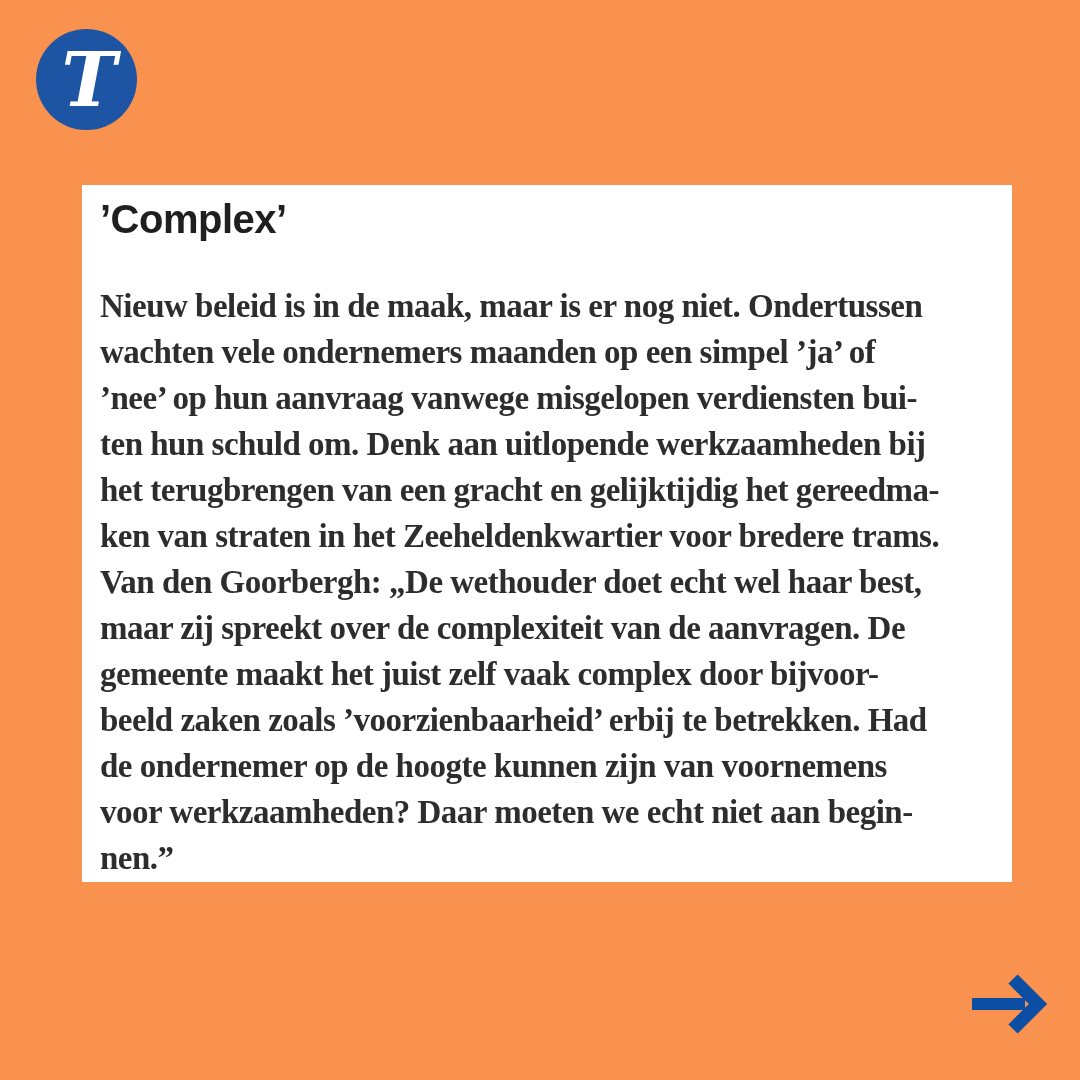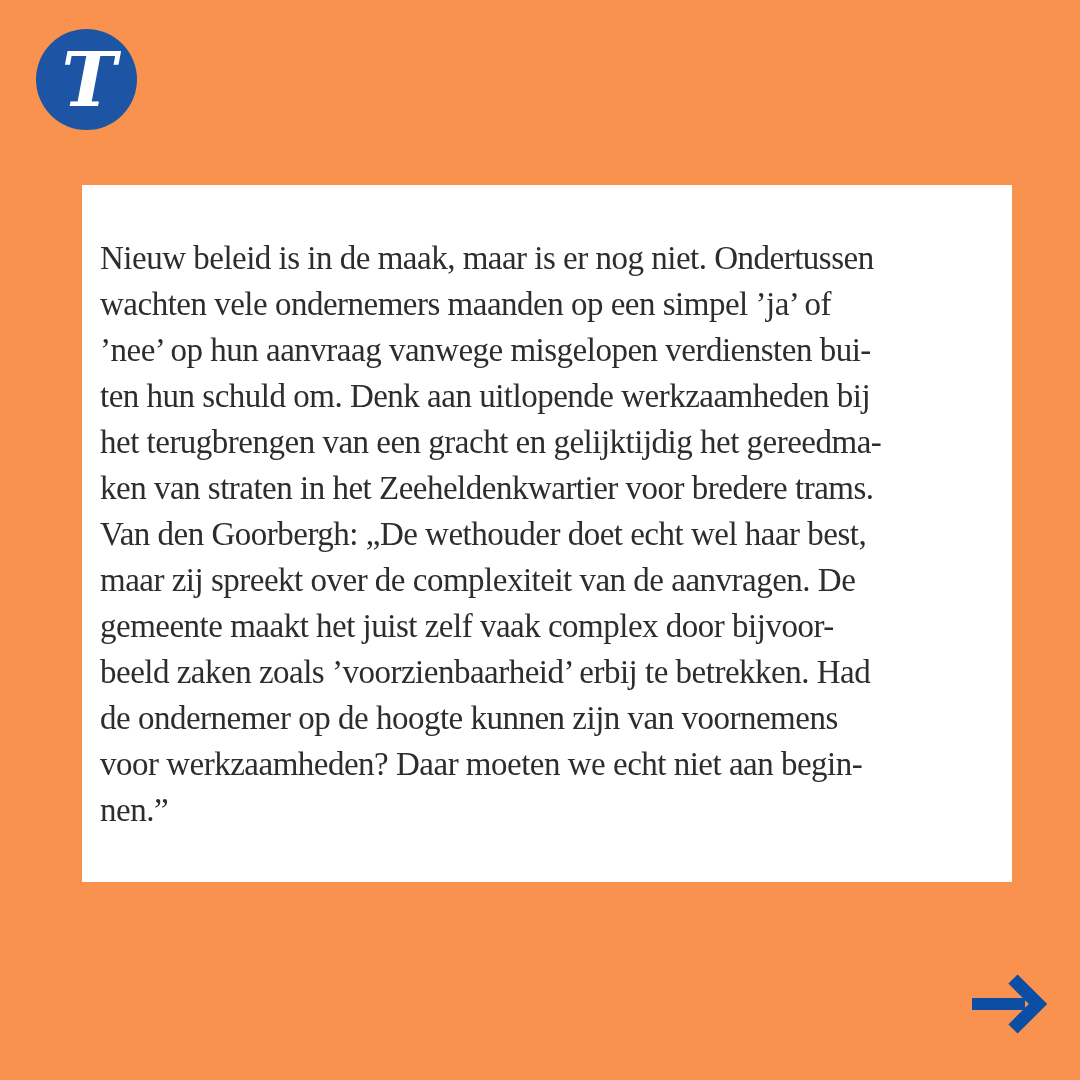--- a/index.html
+++ b/index.html
@@ -48,40 +48,42 @@
     color: #1F1F1F;
   }
   .card-body {
     margin: 40px 0 0 0;
     font-family: "Liberation Serif", serif;
     font-size: 33px;
     line-height: 46px;
     letter-spacing: -0.5px;
     color: #2D2D2D;
     white-space: pre;
+    font-weight: bold;
   }
   .next-arrow {
     position: absolute;
     left: 971px;
     top: 972px;
     display: block;
     cursor: pointer;
   }
 </style>
 </head>
 <body>
 
 <div class="canvas">
 
   <svg class="logo-svg" width="101" height="101" viewBox="0 0 101 101">
     <circle cx="50.5" cy="50.5" r="50.5" fill="#1D55A4"></circle>
     <text x="53" y="77" text-anchor="middle" class="logo-letter" fill="#FFFFFF">T</text>
   </svg>
 
   <div class="card">
+    <h1 class="card-heading">’Complex’</h1>
     <p class="card-body">Nieuw beleid is in de maak, maar is er nog niet. Ondertussen
 wachten vele ondernemers maanden op een simpel ’ja’ of
 ’nee’ op hun aanvraag vanwege misgelopen verdiensten bui-
 ten hun schuld om. Denk aan uitlopende werkzaamheden bij
 het terugbrengen van een gracht en gelijktijdig het gereedma-
 ken van straten in het Zeeheldenkwartier voor bredere trams.
 Van den Goorbergh: „De wethouder doet echt wel haar best,
 maar zij spreekt over de complexiteit van de aanvragen. De
 gemeente maakt het juist zelf vaak complex door bijvoor-
 beeld zaken zoals ’voorzienbaarheid’ erbij te betrekken. Had

